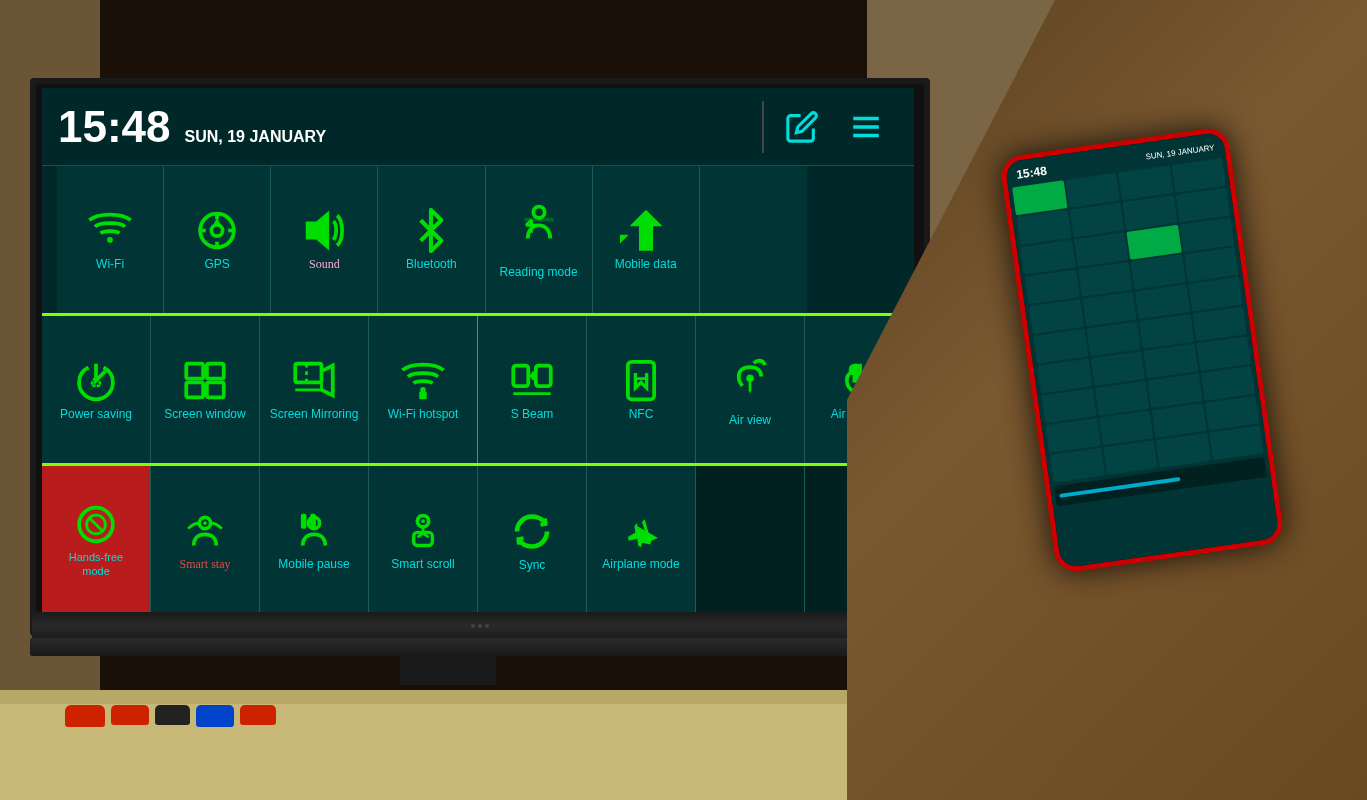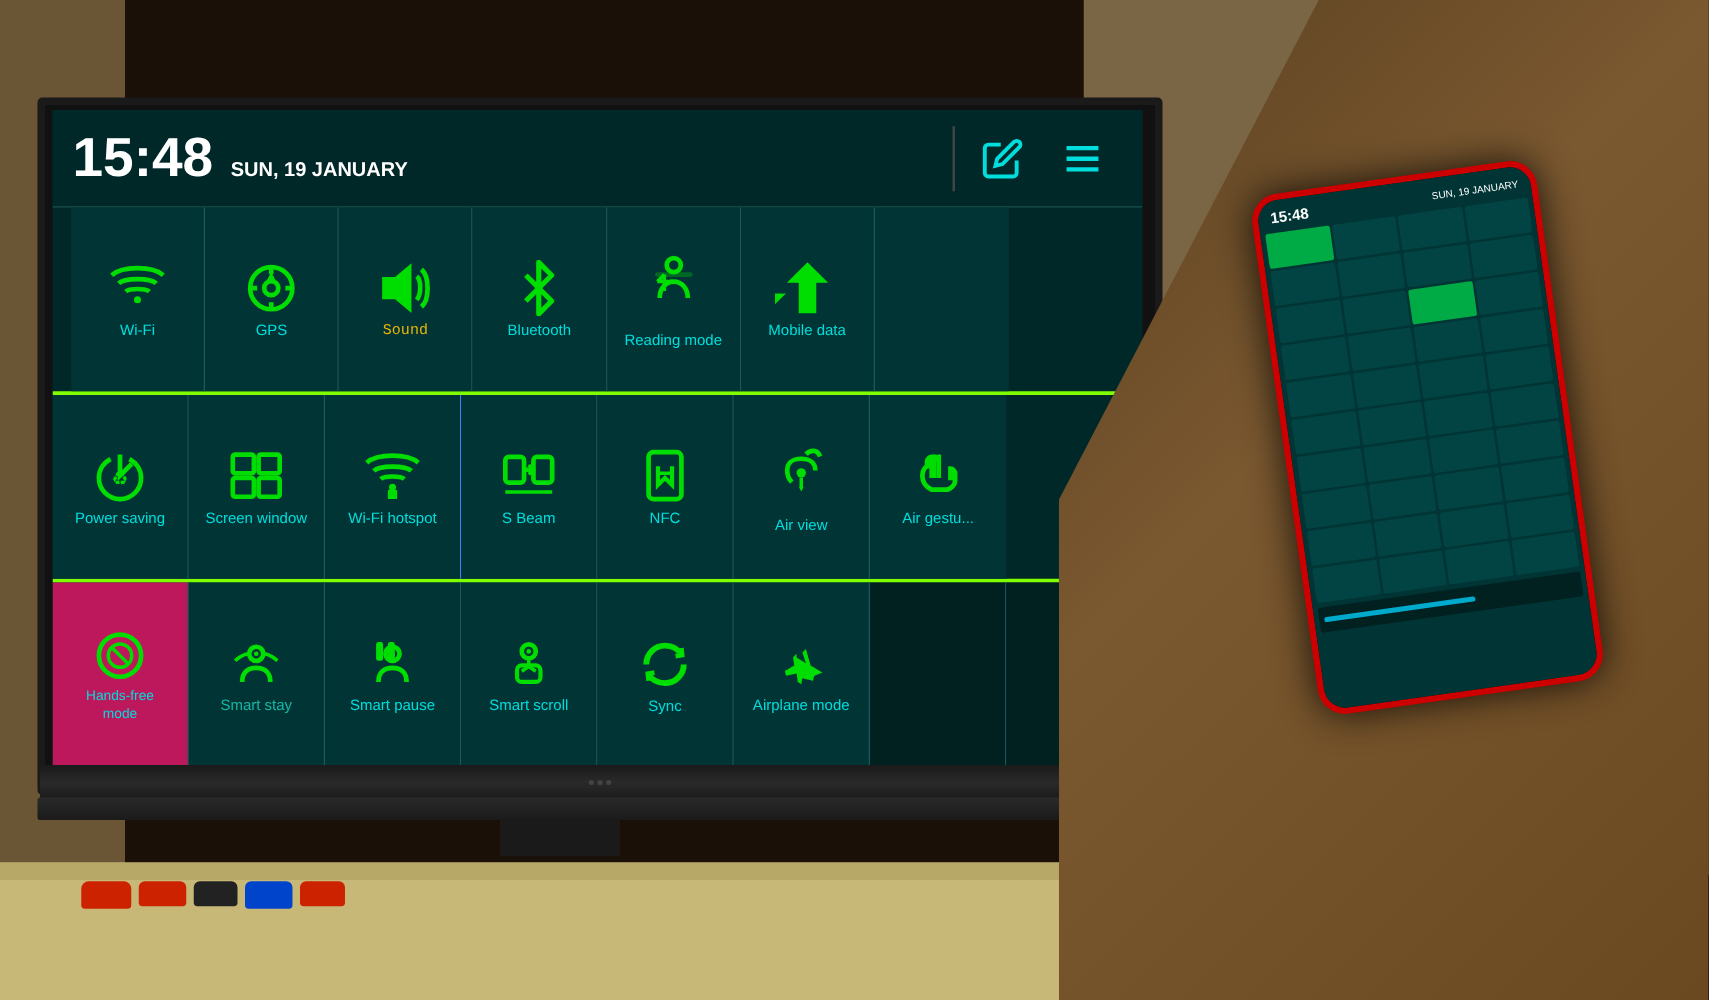--- a/index.html
+++ b/index.html
@@ -80,21 +80,21 @@
       </svg>
       <span style="font-size:12px;color:#00dddd;text-align:center;font-family:Arial;font-weight:500;margin-top:4px;">GPS</span>
     </div>
 
     <div style="display:flex;flex-direction:column;align-items:center;justify-content:center;border-right:1px solid #1a5a5a;background:#013535;cursor:pointer;padding:8px 4px;">
       <svg width="52" height="45" viewBox="0 0 24 24">
         <polygon points="3,8 8,8 14,3 14,21 8,16 3,16" stroke="#00dd00" stroke-width="1.5" fill="#00dd00"></polygon>
         <path d="M17 7c2 1.5 2 7.5 0 10" stroke="#00dd00" stroke-width="2" fill="none"></path>
         <path d="M19 4c3.5 3 3.5 13 0 16" stroke="#00dd00" stroke-width="2" fill="none"></path>
       </svg>
-      <span style="font-size:12px;color:#eab308;text-align:center;font-family:Liberation Mono, monospace;font-weight:500;margin-top:4px;">Sound</span>
+      <span style="font-size:12px;color:#f9a8d4;text-align:center;font-family:Liberation Serif, serif;font-weight:500;margin-top:4px;">Sound</span>
     </div>
 
 
     <div style="display:flex;flex-direction:column;align-items:center;justify-content:center;border-right:1px solid #1a5a5a;background:#013535;cursor:pointer;padding:8px 4px;">
       <svg width="52" height="45" viewBox="0 0 24 24">
         <polyline points="6.5,6.5 17.5,17.5 12,23 12,1 17.5,6.5 6.5,17.5" stroke="#00dd00" stroke-width="2.2" fill="none" stroke-linejoin="round"></polyline>
       </svg>
       <span style="font-size:12px;color:#00dddd;text-align:center;font-family:Arial;font-weight:500;margin-top:4px;">Bluetooth</span>
     </div>
 
@@ -136,20 +136,29 @@
     <div style="display:flex;flex-direction:column;align-items:center;justify-content:center;border-right:1px solid #1a5a5a;background:#013535;cursor:pointer;padding:8px 4px;">
       <svg width="52" height="45" viewBox="0 0 24 24">
         <rect x="2" y="3" width="9" height="8" rx="1" stroke="#00dd00" stroke-width="2" fill="none"></rect>
         <rect x="13" y="3" width="9" height="8" rx="1" stroke="#00dd00" stroke-width="2" fill="none"></rect>
         <rect x="2" y="13" width="9" height="8" rx="1" stroke="#00dd00" stroke-width="2" fill="none"></rect>
         <rect x="13" y="13" width="9" height="8" rx="1" stroke="#00dd00" stroke-width="2" fill="none"></rect>
       </svg>
       <span style="font-size:12px;color:#00dddd;text-align:center;font-family:Arial;font-weight:500;margin-top:4px;line-height:1.2;">Screen window</span>
     </div>
 
+    <div style="display:flex;flex-direction:column;align-items:center;justify-content:center;border-right:1px solid #1a5a5a;background:#013535;cursor:pointer;padding:8px 4px;">
+      <svg width="52" height="45" viewBox="0 0 24 24">
+        <rect x="2" y="3" width="14" height="10" rx="1" stroke="#00dd00" stroke-width="2" fill="none"></rect>
+        <path d="M8 3 L8 13" stroke="#00dd00" stroke-width="1.5" stroke-dasharray="2,2"></path>
+        <path d="M16 7 L22 4 L22 20 L16 17" stroke="#00dd00" stroke-width="2" fill="none"></path>
+        <path d="M2 17 L16 17 L16 13" stroke="#00dd00" stroke-width="1.5" fill="none"></path>
+      </svg>
+      <span style="font-size:12px;color:#00dddd;text-align:center;font-family:Arial;font-weight:500;margin-top:4px;line-height:1.2;">Screen Mirroring</span>
+    </div>
 
     <div style="display:flex;flex-direction:column;align-items:center;justify-content:center;border-right:1px solid #3b82f6;background:#013535;cursor:pointer;padding:8px 4px;">
       <svg width="52" height="45" viewBox="0 0 24 24">
         <path d="M1 6.5C5.5 2.5 18.5 2.5 23 6.5" stroke="#00dd00" stroke-width="2" fill="none"></path>
         <path d="M4 10c2.5-2.5 13.5-2.5 16 0" stroke="#00dd00" stroke-width="2" fill="none"></path>
         <path d="M7 13.5c1.5-1.5 8.5-1.5 10 0" stroke="#00dd00" stroke-width="2" fill="none"></path>
         <circle cx="12" cy="17" r="1.5" fill="#00dd00"></circle>
         <rect x="10" y="18" width="4" height="4" rx="0.5" fill="#00dd00"></rect>
       </svg>
       <span style="font-size:12px;color:#00dddd;text-align:center;font-family:Arial;font-weight:500;margin-top:4px;line-height:1.2;">Wi-Fi hotspot</span>
@@ -192,49 +201,49 @@
         <path d="M7 9 L7 6 C7 5 8 4 9 4 L9 13" stroke="#00dd00" stroke-width="2" fill="none"></path>
         <path d="M9 7 L9 5 C9 4.5 9.5 4 10 4 L10 13" stroke="#00dd00" stroke-width="2" fill="none"></path>
         <path d="M11 6 L11 5 C11 4.5 11.5 4 12 4 L12 13" stroke="#00dd00" stroke-width="2" fill="none"></path>
       </svg>
       <span style="font-size:12px;color:#00dddd;text-align:center;font-family:Arial;font-weight:500;margin-top:4px;line-height:1.2;">Air gestu...</span>
     </div>
   </div>
 
   <div style="display:grid;grid-template-columns:repeat(8,1fr);height:148px;">
 
-    <div style="display:flex;flex-direction:column;align-items:center;justify-content:center;border-right:1px solid #1a5a5a;background:#be185d;cursor:pointer;padding:8px 20px;">
+    <div style="display:flex;flex-direction:column;align-items:center;justify-content:center;border-right:1px solid #1a5a5a;background:#b91c1c;cursor:pointer;padding:8px 20px;">
       <svg width="52" height="45" viewBox="0 0 24 24">
         <circle cx="12" cy="12" r="9" stroke="#00dd00" stroke-width="2" fill="none"></circle>
         <circle cx="12" cy="12" r="5" stroke="#00dd00" stroke-width="1.5" fill="none"></circle>
         <line x1="8.5" y1="8.5" x2="15.5" y2="15.5" stroke="#00dd00" stroke-width="1.5"></line>
       </svg>
       <span style="font-size:11px;color:#00dddd;text-align:center;font-family:Arial;font-weight:500;margin-top:4px;line-height:1.2;">Hands-free mode</span>
     </div>
 
     <div style="display:flex;flex-direction:column;align-items:center;justify-content:center;border-right:1px solid #1a5a5a;background:#013535;cursor:pointer;padding:8px 4px;">
       <svg width="52" height="45" viewBox="0 0 24 24">
         <circle cx="12" cy="8" r="3" stroke="#00dd00" stroke-width="2" fill="none"></circle>
         <path d="M6 20c0-4 2.5-6 6-6s6 2 6 6" stroke="#00dd00" stroke-width="2" fill="none"></path>
         <path d="M3 11 C3 11 6 8 9 8" stroke="#00dd00" stroke-width="1.5" fill="none"></path>
         <path d="M21 11 C21 11 18 8 15 8" stroke="#00dd00" stroke-width="1.5" fill="none"></path>
         <circle cx="12" cy="8" r="1" fill="#00dd00"></circle>
       </svg>
-      <span style="font-size:12px;color:#14b8a6;text-align:center;font-family:Liberation Sans, sans-serif;font-weight:500;margin-top:4px;line-height:1.2;">Smart stay</span>
+      <span style="font-size:12px;color:#ef4444;text-align:center;font-family:Liberation Serif, serif;font-weight:500;margin-top:4px;line-height:1.2;">Smart stay</span>
     </div>
 
     <div style="display:flex;flex-direction:column;align-items:center;justify-content:center;border-right:1px solid #1a5a5a;background:#013535;cursor:pointer;padding:8px 4px;">
       <svg width="52" height="45" viewBox="0 0 24 24">
         <circle cx="12" cy="8" r="3" stroke="#00dd00" stroke-width="2" fill="none"></circle>
         <path d="M6 20c0-4 2.5-6 6-6s6 2 6 6" stroke="#00dd00" stroke-width="2" fill="none"></path>
         <circle cx="12" cy="8" r="1" fill="#00dd00"></circle>
         <rect x="5" y="3" width="3" height="8" rx="1" fill="#00dd00"></rect>
         <rect x="10" y="3" width="3" height="8" rx="1" fill="#00dd00"></rect>
       </svg>
-      <span style="font-size:12px;color:#00dddd;text-align:center;font-family:Arial;font-weight:500;margin-top:4px;line-height:1.2;">Smart pause</span>
+      <span style="font-size:12px;color:#00dddd;text-align:center;font-family:Arial;font-weight:500;margin-top:4px;line-height:1.2;">Mobile pause</span>
     </div>
 
     <div style="display:flex;flex-direction:column;align-items:center;justify-content:center;border-right:1px solid #1a5a5a;background:#013535;cursor:pointer;padding:8px 4px;">
       <svg width="52" height="45" viewBox="0 0 24 24">
         <circle cx="12" cy="7" r="3" stroke="#00dd00" stroke-width="2" fill="none"></circle>
         <circle cx="12" cy="7" r="1" fill="#00dd00"></circle>
         <rect x="7" y="13" width="10" height="7" rx="2" stroke="#00dd00" stroke-width="1.8" fill="none"></rect>
         <line x1="12" y1="10" x2="12" y2="13" stroke="#00dd00" stroke-width="1.5"></line>
         <path d="M9 15.5 L12 13.5 L15 15.5" stroke="#00dd00" stroke-width="1.5" fill="none"></path>
       </svg>

